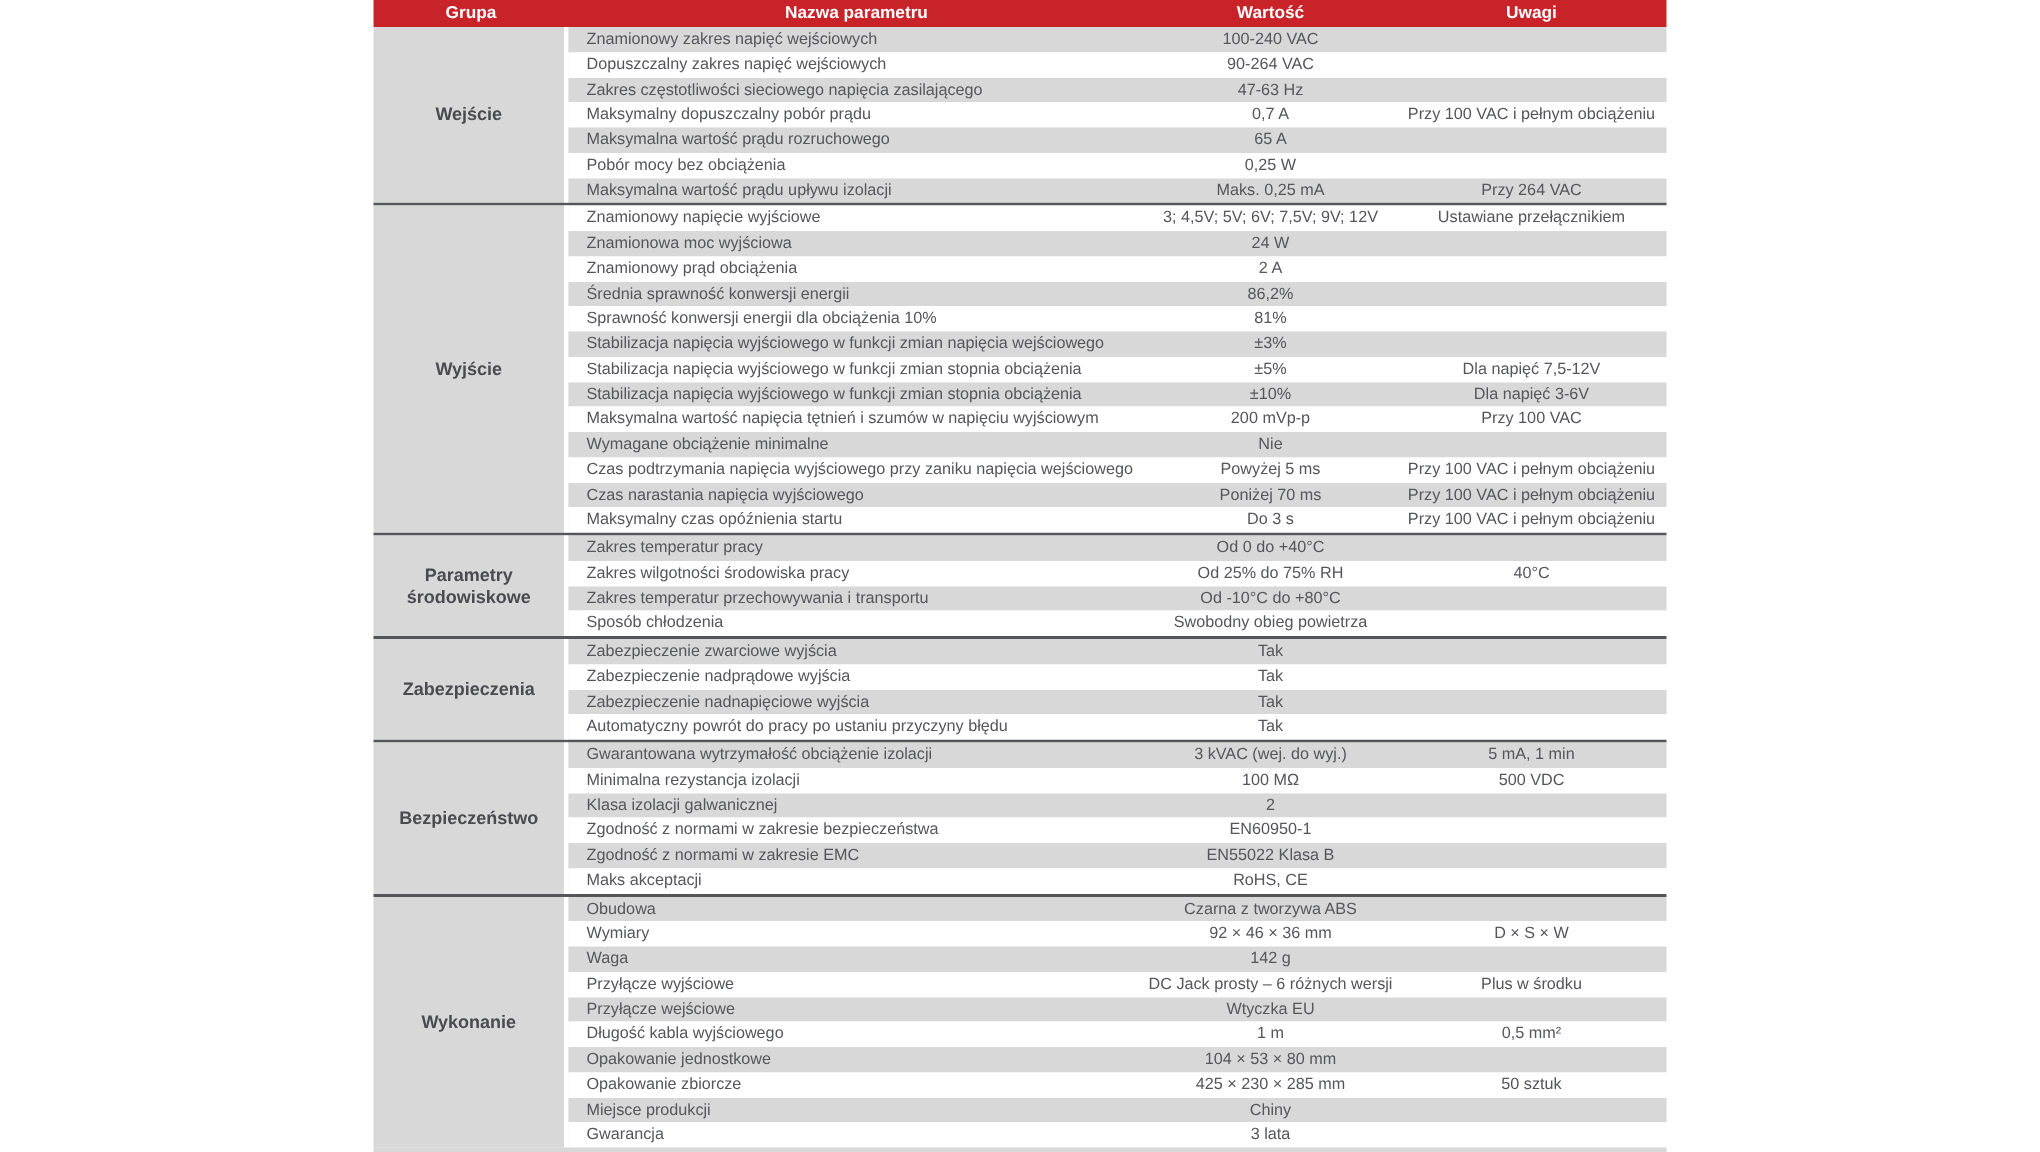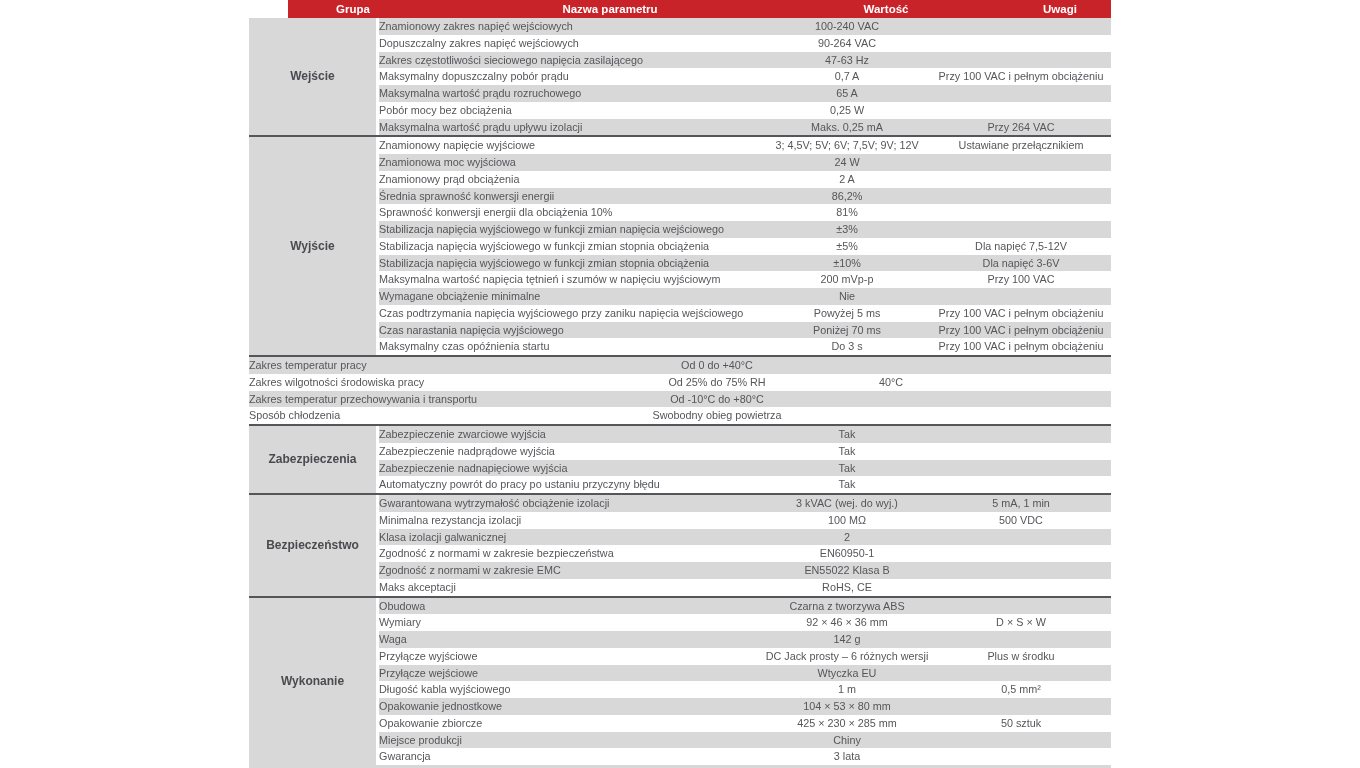--- a/index.html
+++ b/index.html
@@ -10,21 +10,20 @@
   }
   .spec-table {
     position: absolute; left: 249px; top: 0;
     width: 862px; height: 768px;
     display: flex; flex-direction: column;
     color: var(--text, #55565A);
   }
   .thead {
     flex: 0 0 18px; height: 18px; display: flex;
     background: var(--header-bg, #C9232A);
-    margin-left: 39px;
   }
   .th {
     color: var(--header-text, #ffffff); font-size: 11.5px; font-weight: bold;
     display: flex; align-items: center; justify-content: center;
     white-space: nowrap;
   }
   .col-group { flex: 0 0 130px; width: 130px; }
   .col-name  { flex: 0 0 384px; width: 384px; }
   .col-value { flex: 0 0 168px; width: 168px; }
   .col-note  { flex: 0 0 180px; width: 180px; }
@@ -39,21 +38,21 @@
     text-align: center; font-weight: bold; font-size: 12px;
     color: #4A4B4F; line-height: 1.2; padding: 0 18px;
   }
   .rows { flex: 1; display: flex; flex-direction: column; }
   .row { display: flex; height: 16.75px; align-items: center; background: #ffffff; }
   .row.alt { background: var(--row-alt-bg, #D8D8D8); }
   .cell {
     font-size: 10.8px; line-height: 16.75px;
     white-space: nowrap; overflow: hidden;
   }
-  .cell.name  { flex: 0 0 384px; width: 384px; padding-left: 0; text-align: left; }
+  .cell.name  { flex: 0 0 384px; width: 384px; padding-left: 12px; text-align: left; }
   .cell.value { flex: 0 0 168px; width: 168px; text-align: center; }
   .cell.note  { flex: 0 0 180px; width: 180px; text-align: center; }
   .bottom-strip { flex: 0 0 3px; background: var(--row-alt-bg, #D8D8D8); }
 </style>
 </head>
 <body>
 
 <div class="page">
   <div class="spec-table">
     <div class="thead">
@@ -187,20 +186,21 @@
 
   <div class="row">
     <div class="cell name">Maksymalny czas opóźnienia startu</div>
     <div class="cell value">Do 3 s</div>
     <div class="cell note">Przy 100 VAC i pełnym obciążeniu</div>
   </div>
 </div>
   </div>
 
   <div class="section">
+    <div class="group-cell">Parametry środowiskowe</div>
     <div class="rows">
   <div class="row alt">
     <div class="cell name">Zakres temperatur pracy</div>
     <div class="cell value">Od 0 do +40°C</div>
     <div class="cell note"></div>
   </div>
 
   <div class="row">
     <div class="cell name">Zakres wilgotności środowiska pracy</div>
     <div class="cell value">Od 25% do 75% RH</div>

